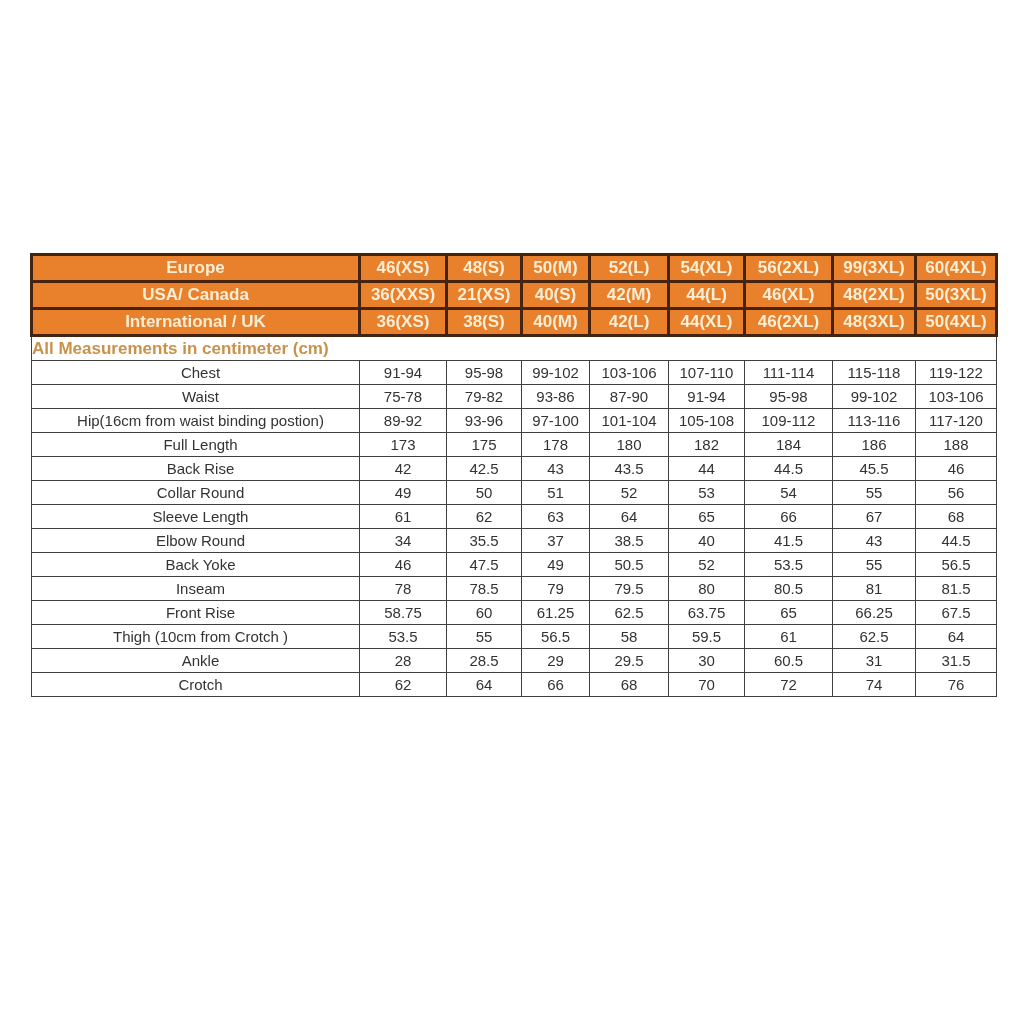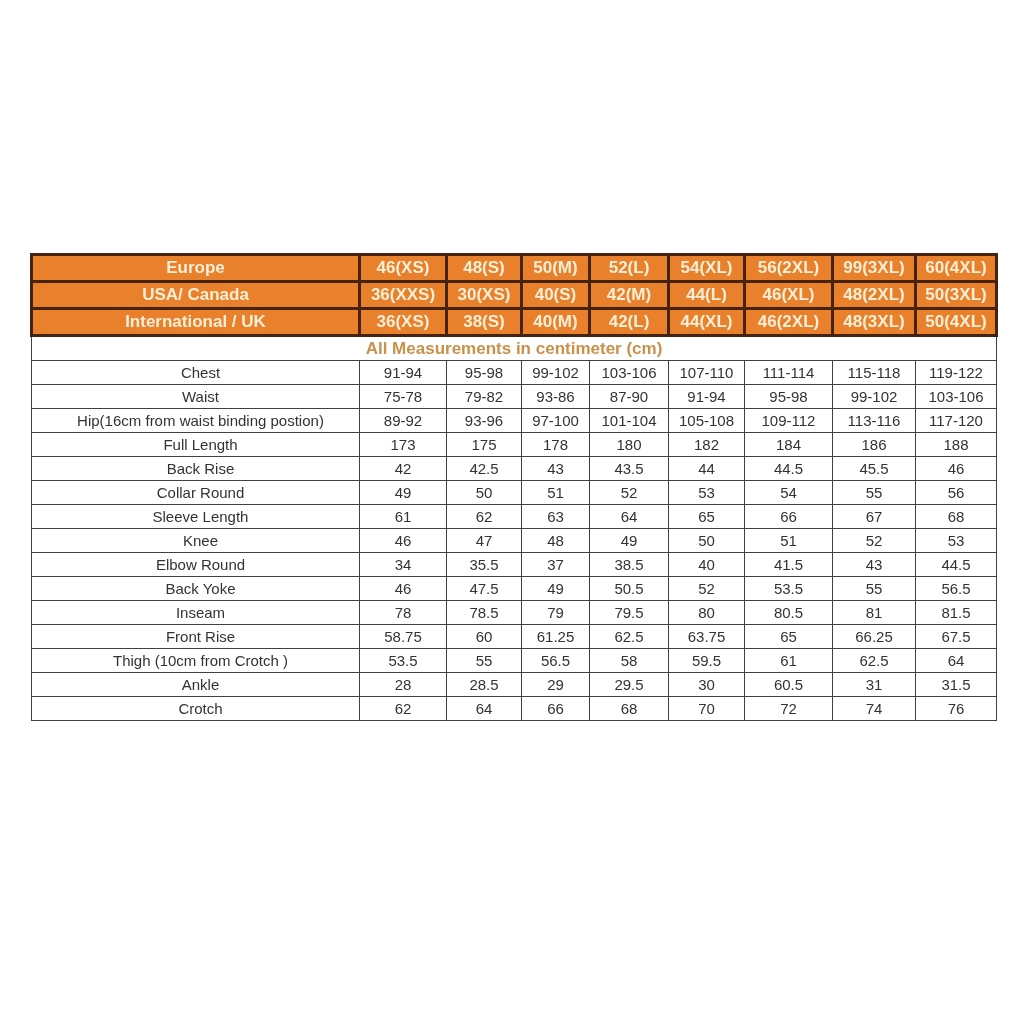--- a/index.html
+++ b/index.html
@@ -38,21 +38,21 @@
     font-size: 17px;
     height: 24px;
     text-align: center;
   }
   
   .srow td {
     background: #ffffff;
     color: #c9914a;
     font-weight: bold;
     font-size: 17px;
-    text-align: center;
+    text-align: left;
     height: 23px;
     border-left: 1px solid #3f3f3f;
     border-right: 1px solid #3f3f3f;
     border-top: 3px solid #46230e;
     border-bottom: 1px solid #3f3f3f;
   }
   
   .drow td {
     border: 1px solid #3f3f3f;
     font-size: 15px;
@@ -90,21 +90,21 @@
         <th>50(M)</th>
         <th>52(L)</th>
         <th>54(XL)</th>
         <th>56(2XL)</th>
         <th>99(3XL)</th>
         <th>60(4XL)</th>
       </tr>
       <tr class="hrow">
         <th>USA/ Canada</th>
         <th>36(XXS)</th>
-        <th>30(XS)</th>
+        <th>21(XS)</th>
         <th>40(S)</th>
         <th>42(M)</th>
         <th>44(L)</th>
         <th>46(XL)</th>
         <th>48(2XL)</th>
         <th>50(3XL)</th>
       </tr>
       <tr class="hrow">
         <th>International / UK</th>
         <th>36(XS)</th>
@@ -192,31 +192,20 @@
         <td>61</td>
         <td>62</td>
         <td>63</td>
         <td>64</td>
         <td>65</td>
         <td>66</td>
         <td>67</td>
         <td>68</td>
       </tr>
       <tr class="drow">
-        <td class="mlabel">Knee</td>
-        <td>46</td>
-        <td>47</td>
-        <td>48</td>
-        <td>49</td>
-        <td>50</td>
-        <td>51</td>
-        <td>52</td>
-        <td>53</td>
-      </tr>
-      <tr class="drow">
         <td class="mlabel">Elbow Round</td>
         <td>34</td>
         <td>35.5</td>
         <td>37</td>
         <td>38.5</td>
         <td>40</td>
         <td>41.5</td>
         <td>43</td>
         <td>44.5</td>
       </tr>

